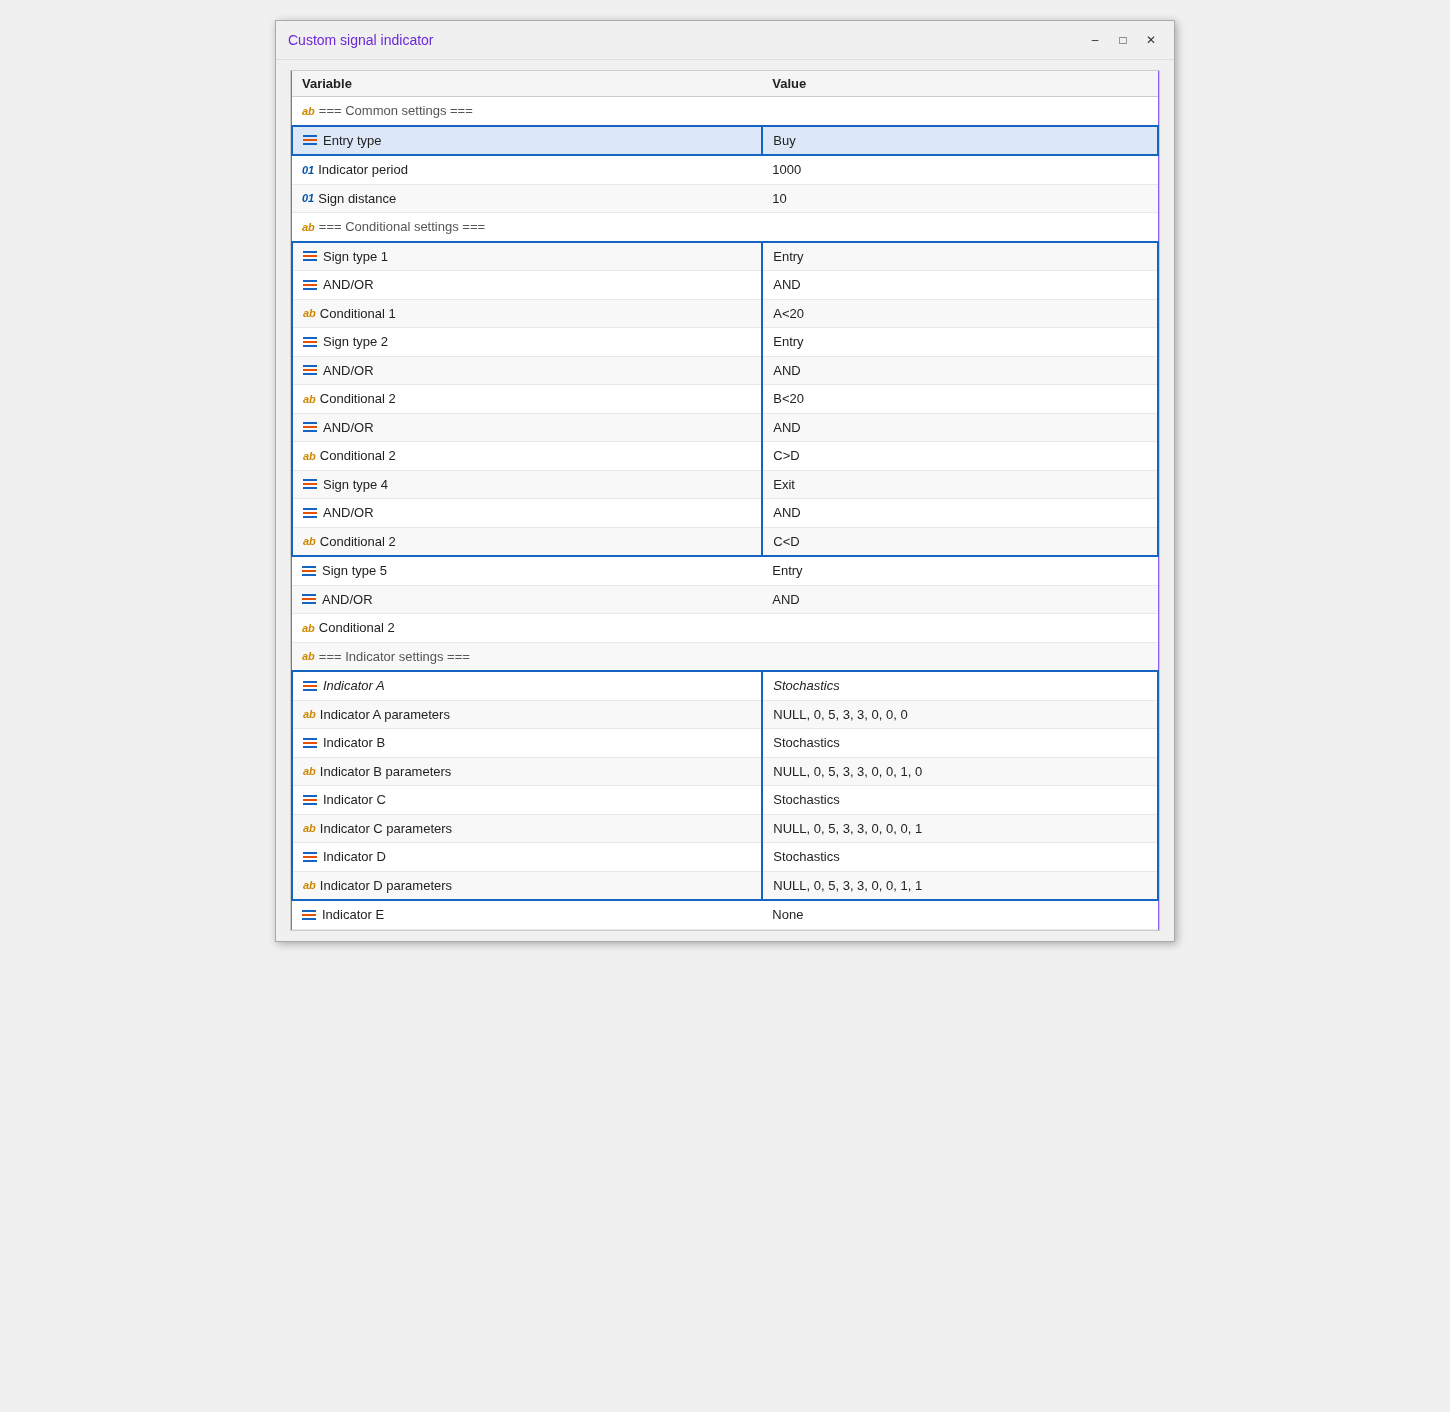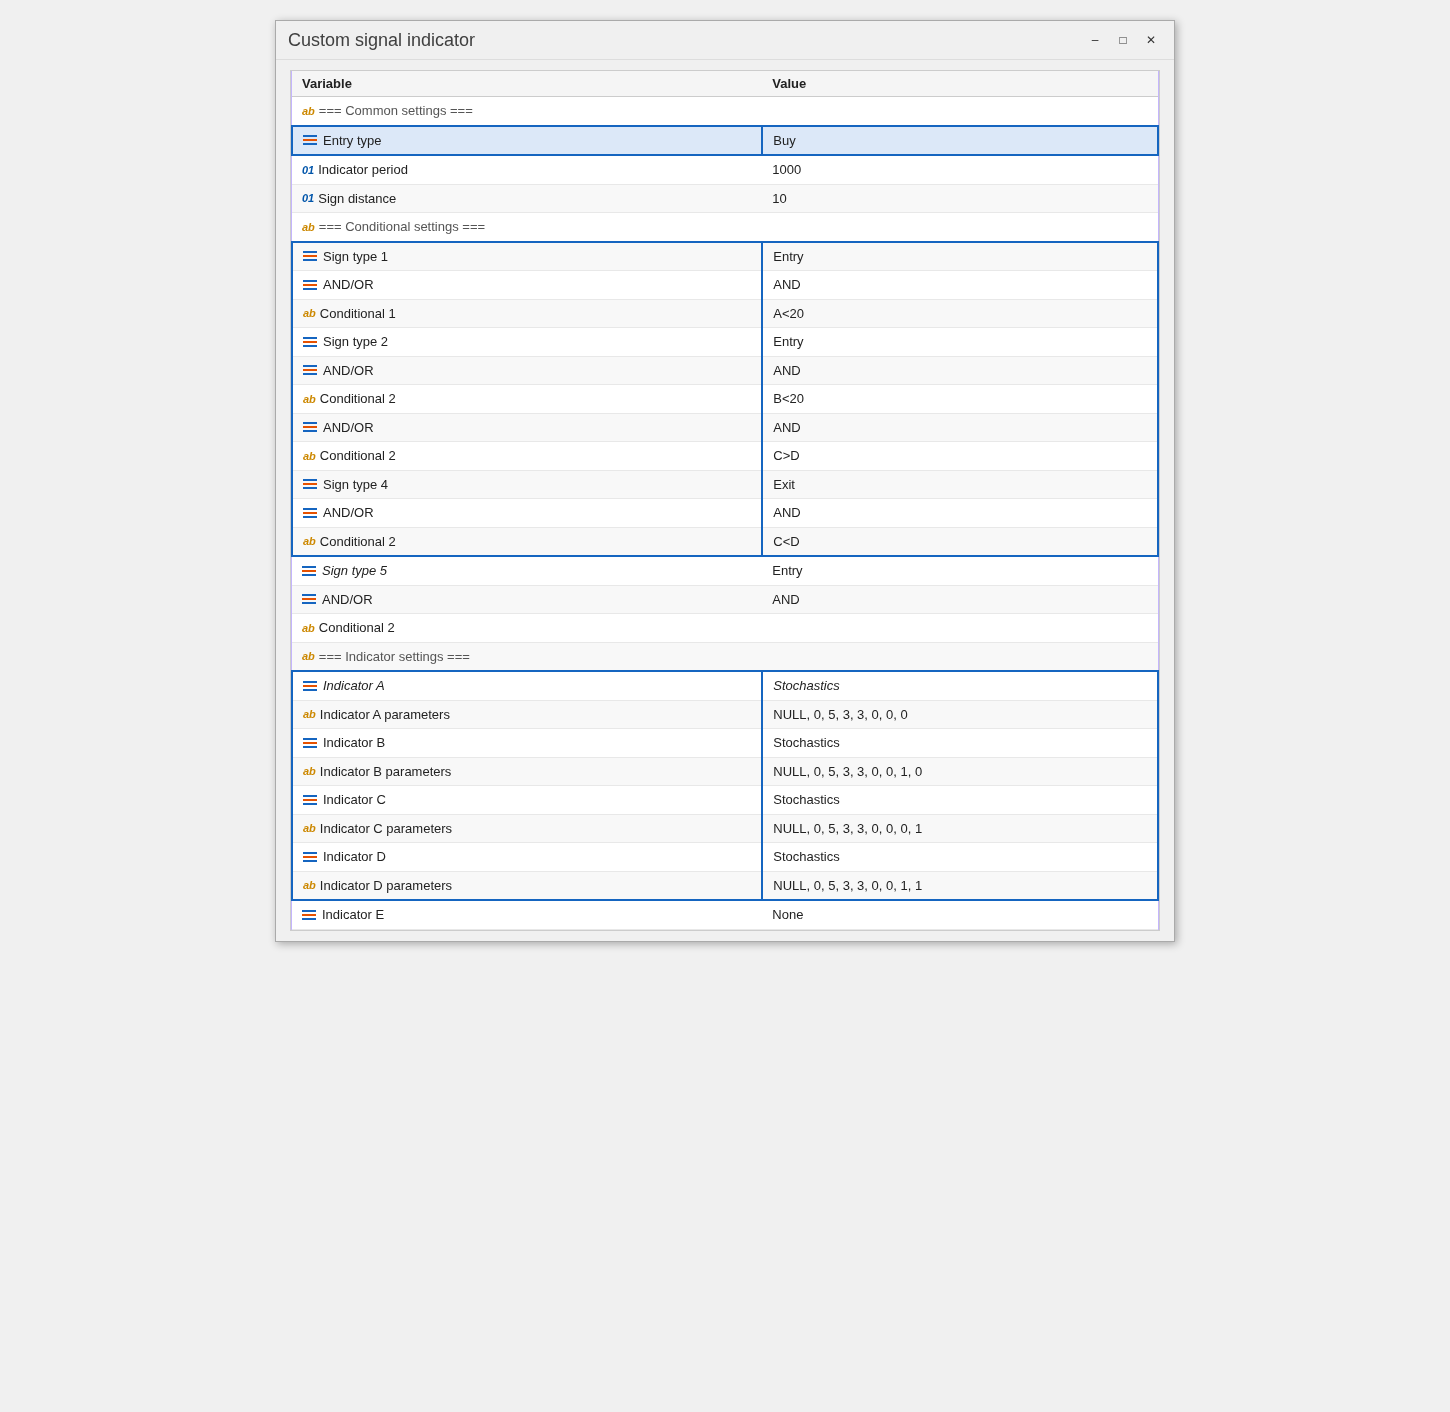--- a/index.html
+++ b/index.html
@@ -21,22 +21,22 @@
     }
     .title-bar {
       background: #f0f0f0;
       padding: 8px 12px;
       display: flex;
       align-items: center;
       justify-content: space-between;
       border-bottom: 1px solid #ddd;
     }
     .title-bar-title {
-      font-size: 18px;
-      color: #404040;
+      font-size: 14px;
+      color: #6d28d9;
     }
     .title-bar-controls {
       display: flex;
       gap: 6px;
     }
     .title-bar-btn {
       width: 22px;
       height: 22px;
       background: transparent;
       border: none;
@@ -72,21 +72,21 @@
       border-bottom-color: #f0f0f0;
       font-weight: 600;
     }
 
     .content {
       padding: 10px 14px;
       background: #f0f0f0;
     }
 
     .table-container {
-      background: #c4b5fd;
+      background: #8b5cf6;
       border: 1px solid #ccc;
     }
     table {
       width: 100%;
       border-collapse: collapse;
     }
     thead tr th {
       background: #f5f5f5;
       border-bottom: 1px solid #ccc;
       padding: 5px 10px;
@@ -321,21 +321,21 @@
               <td style="border-left: 2px solid rgb(21, 101, 192); border-right: 2px solid rgb(21, 101, 192); border-bottom: 2px solid rgb(21, 101, 192);">
                 <div style="display: flex; align-items: center;">
                   <span style="margin-right: 4px; display: inline-flex; align-items: center; flex-shrink: 0; color: rgb(204, 136, 0); font-style: italic; font-size: 11px; font-weight: bold;">ab</span>
                   <span>Conditional 2</span>
                 </div>
               </td>
               <td style="border-left: 2px solid rgb(21, 101, 192); border-right: 2px solid rgb(21, 101, 192); border-bottom: 2px solid rgb(21, 101, 192);">C&lt;D</td>
             </tr>
             <tr>
               <td>
-                <div style="display: flex;  font-style: italic;">
+                <div style="display: flex; ">
                   <span style="margin-right: 4px; display: inline-flex; align-items: center; flex-shrink: 0;">
                     <svg width="16" height="14" viewBox="0 0 16 14">
                       <rect x="0" y="2" width="14" height="2" fill="#1565c0"></rect>
                       <rect x="0" y="6" width="14" height="2" fill="#e65100"></rect>
                       <rect x="0" y="10" width="14" height="2" fill="#1565c0"></rect>
                     </svg>
                   </span>
                   <span>Sign type 5</span>
                 </div>
               </td>

